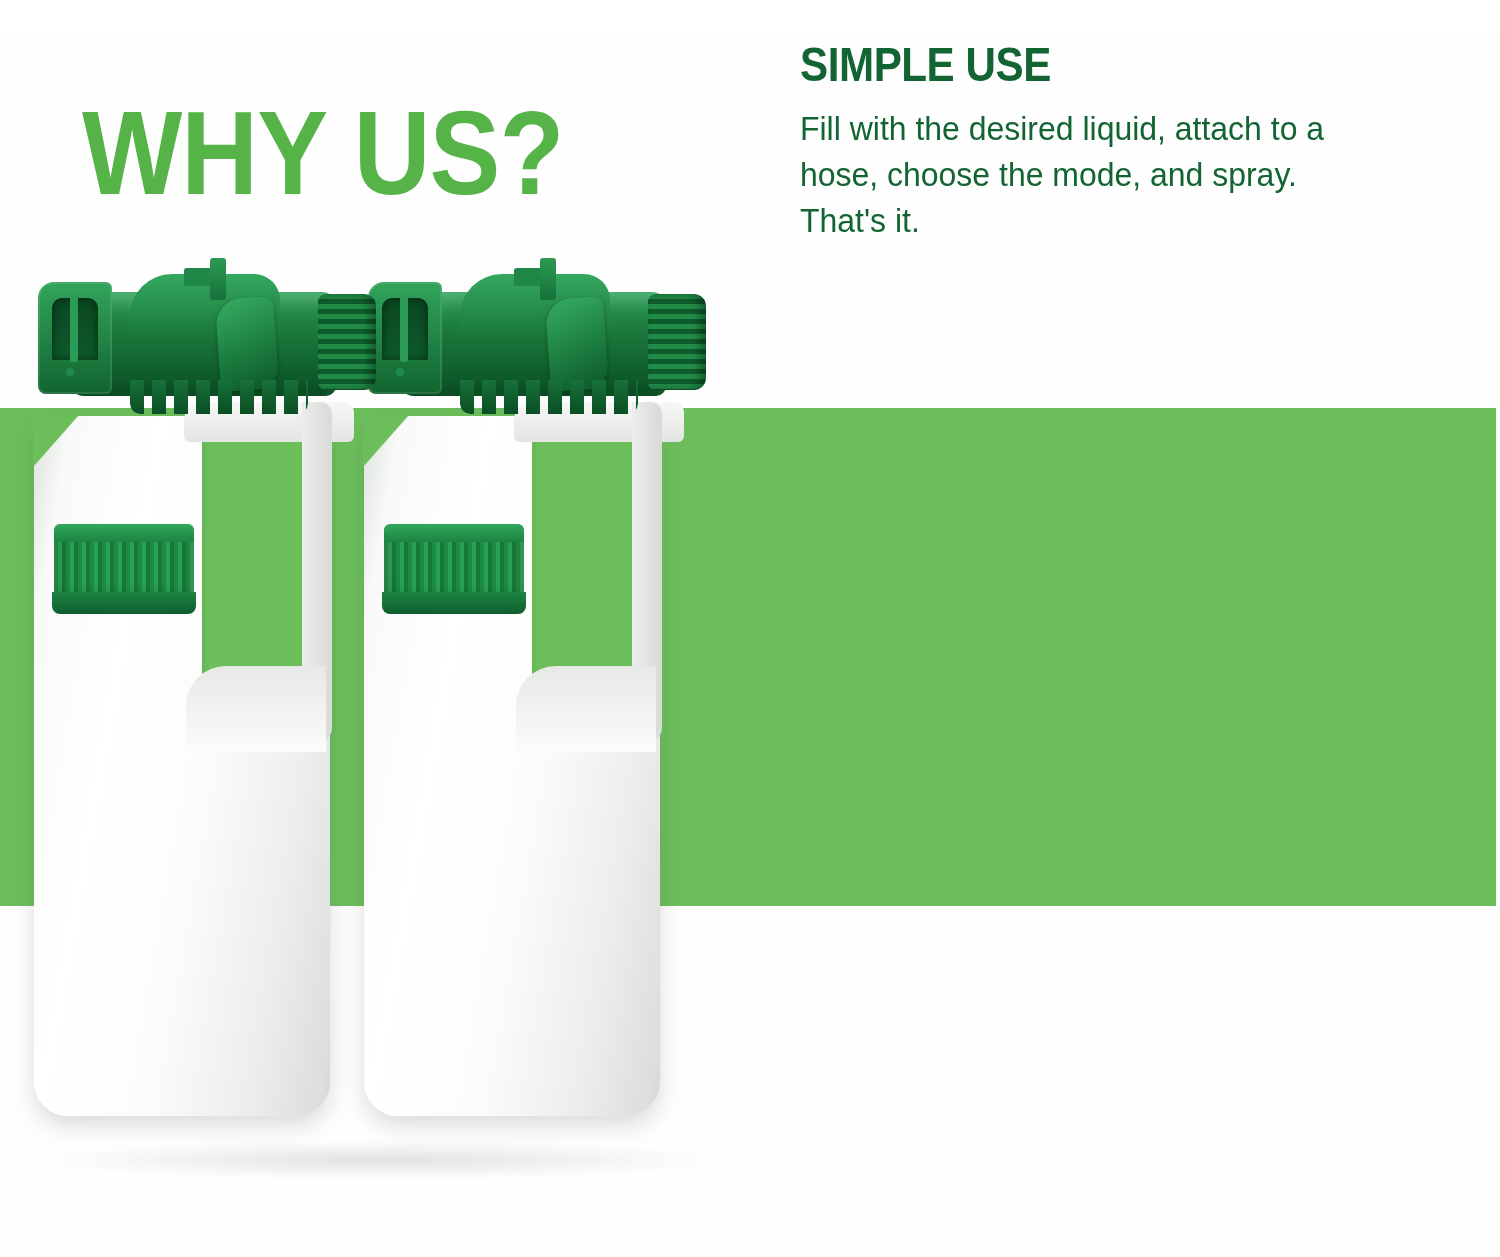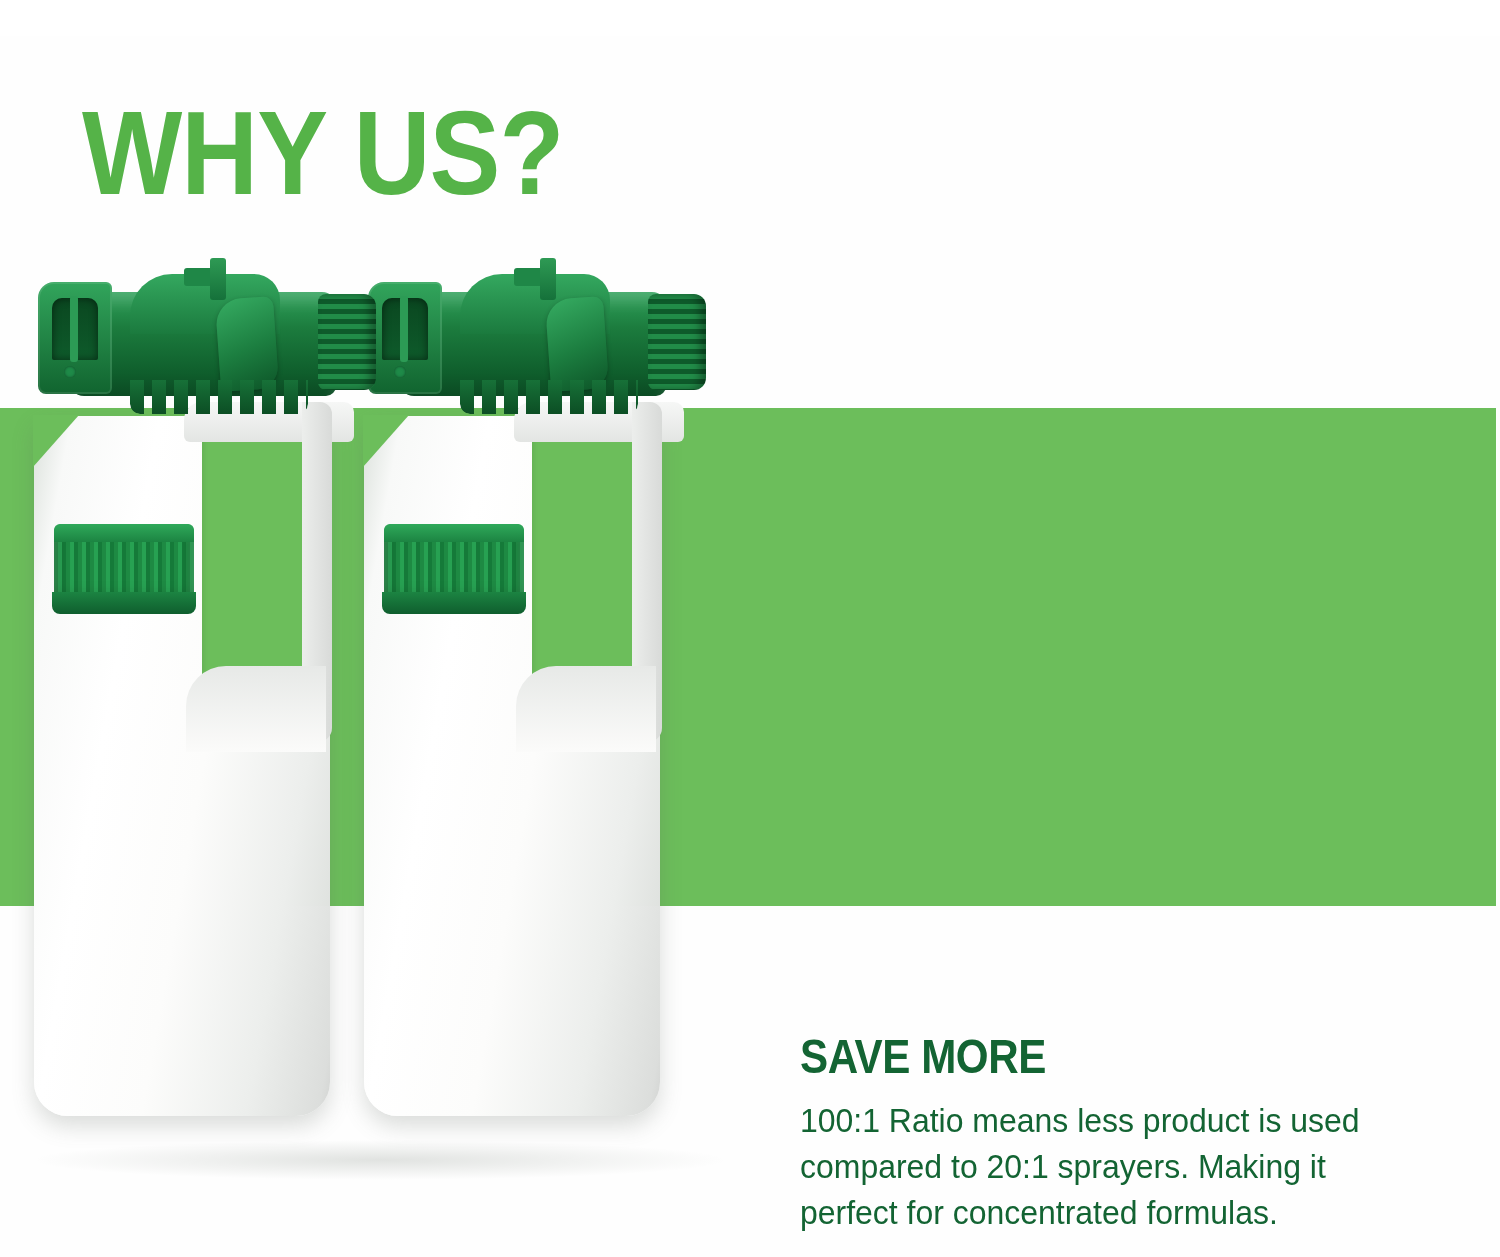--- a/index.html
+++ b/index.html
@@ -287,20 +287,20 @@
         </div>
         <div class="lever"></div>
         <div class="nozzle"></div>
         <div class="skirt"></div>
       </div>
     </div>
 
     <div class="ground-shadow"></div>
   </div>
 
-
-
-  <div class="col dark" id="sec-save">
-    <div class="head">SAVE MORE</div>
-    <p class="body">100:1 Ratio means less product is used compared to 20:1 sprayers. Making it perfect for concentrated formulas.</p>
+  <div class="col dark" id="sec-simple">
+    <div class="head">SIMPLE USE</div>
+    <p class="body">Fill with the desired liquid, attach to a hose, choose the mode, and spray. That's it.</p>
   </div>
 
+
+
 </div>
 
 </body></html>

